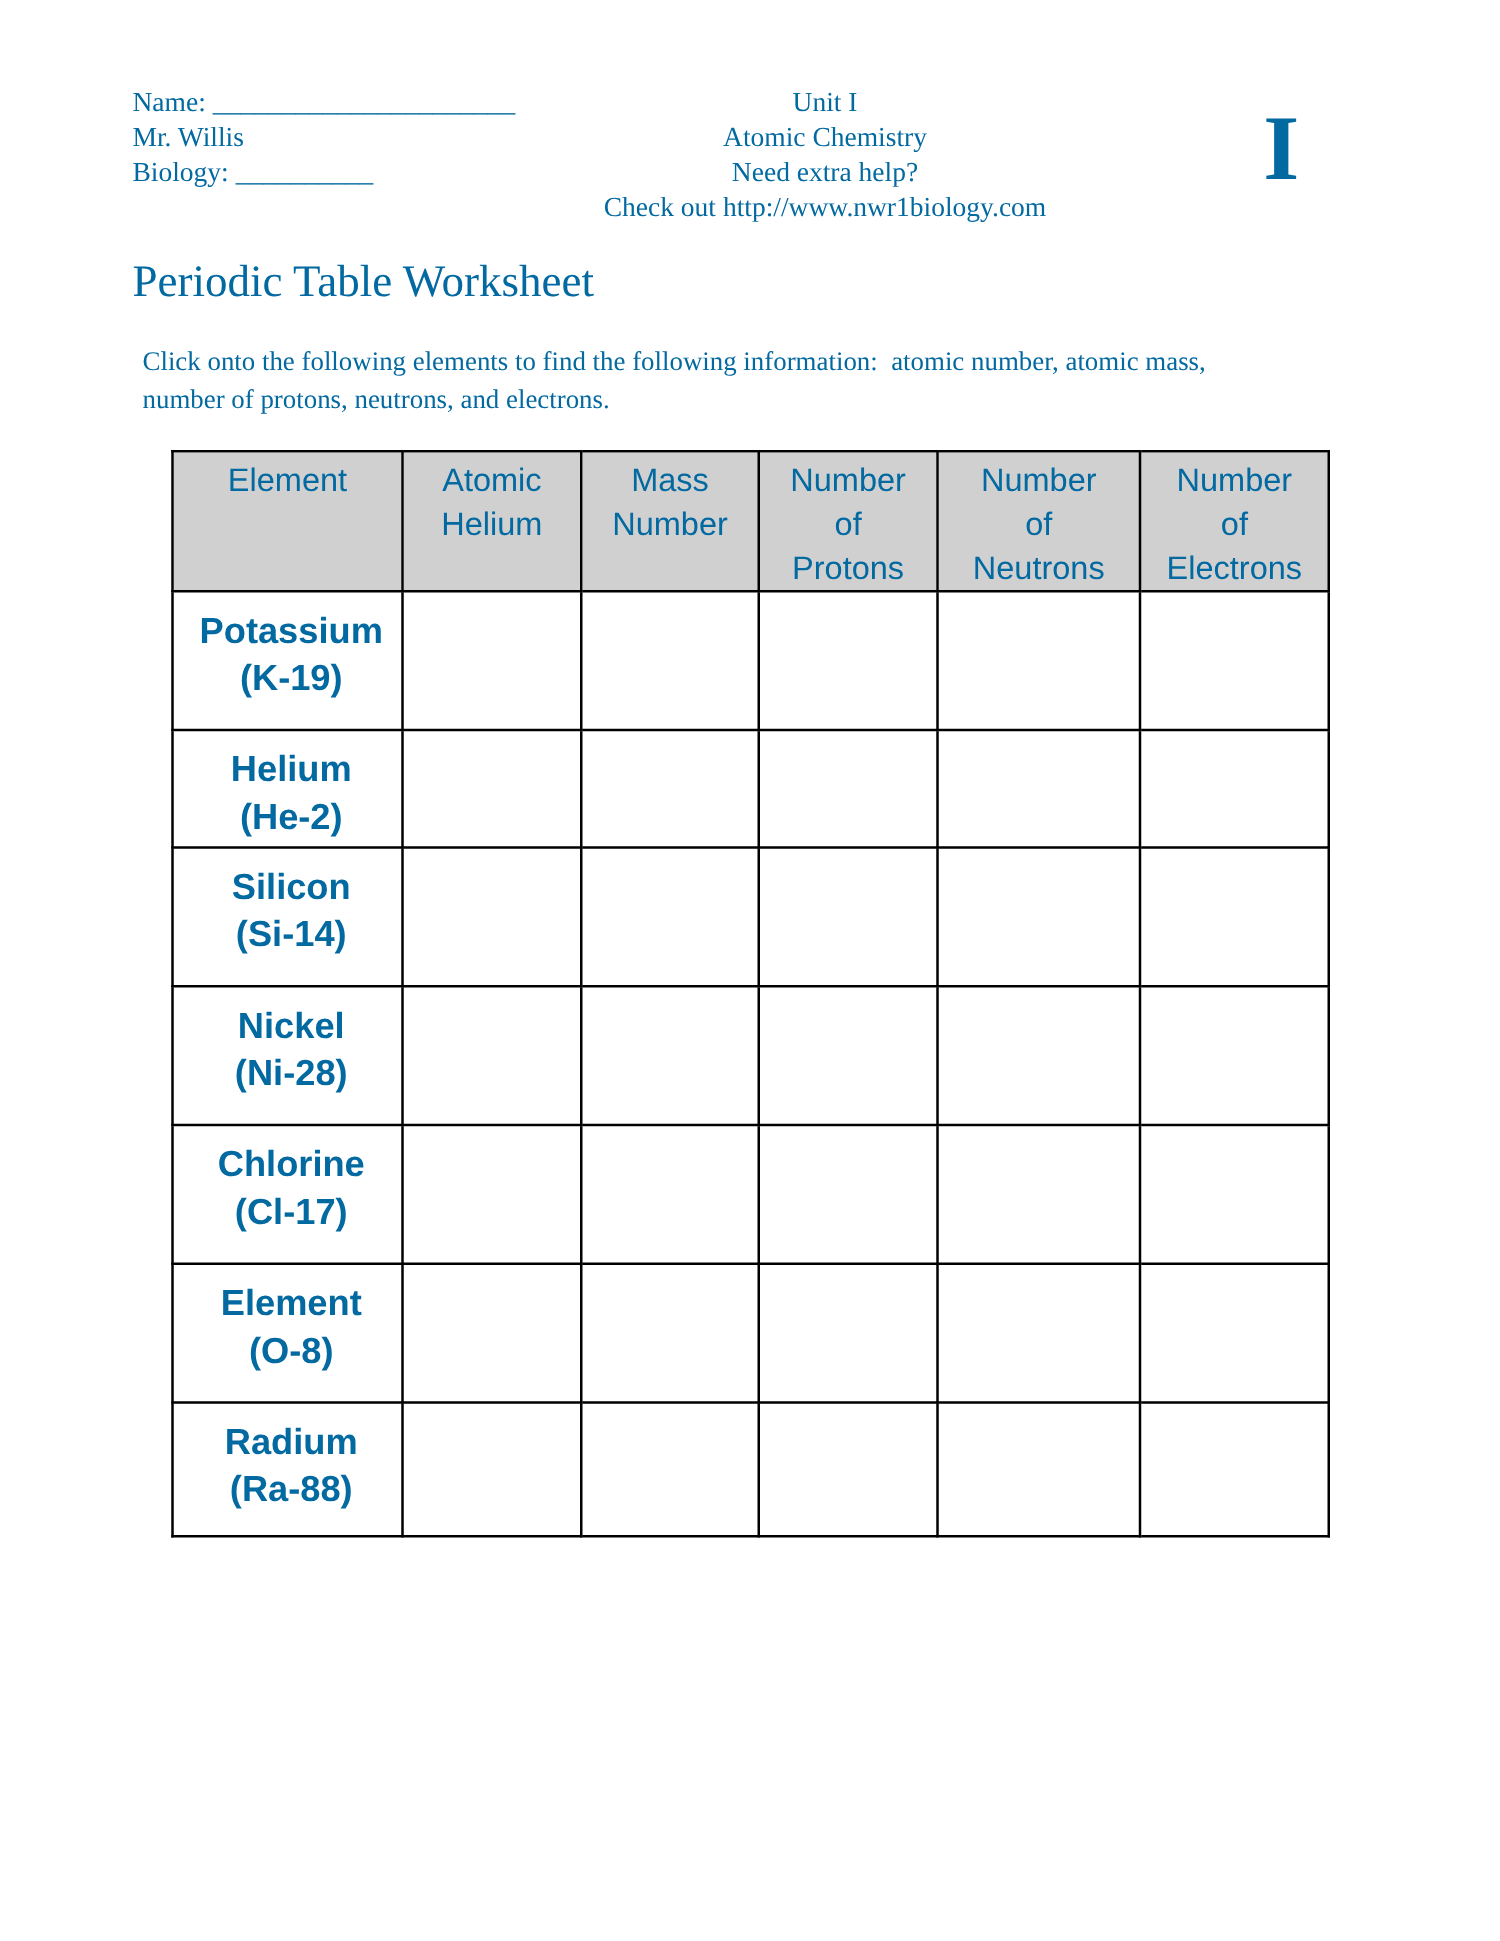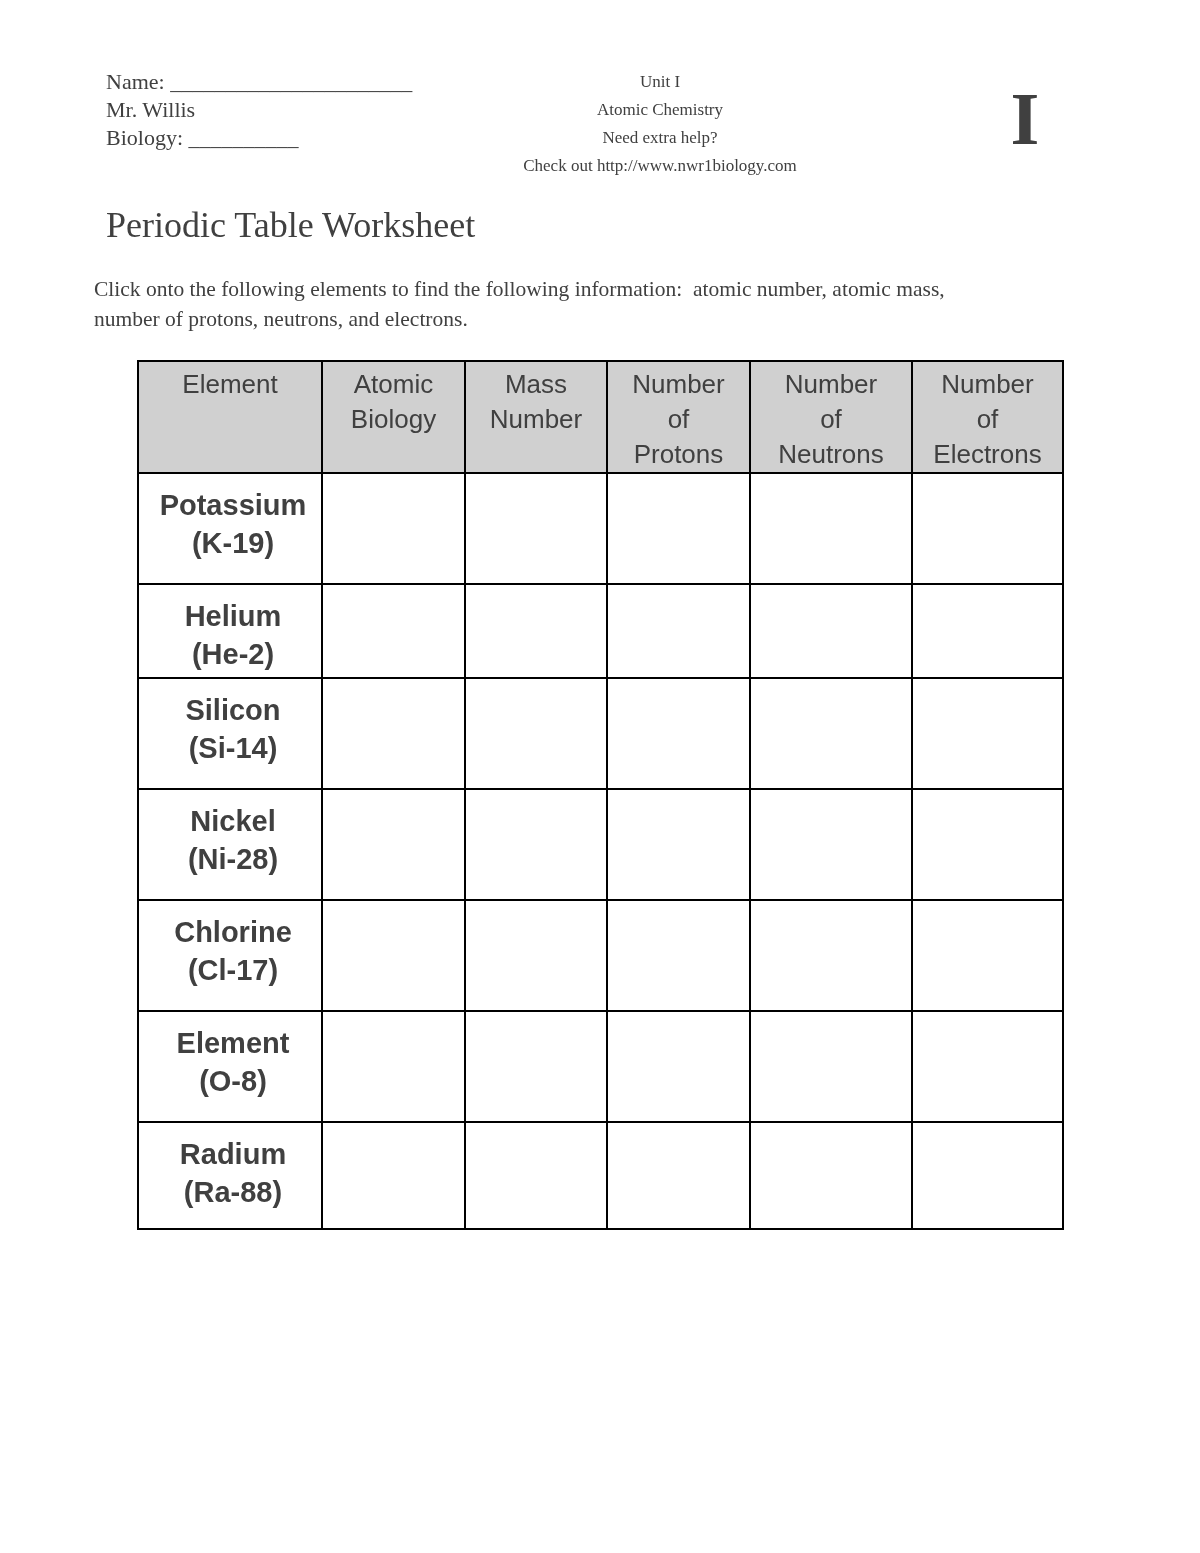--- a/index.html
+++ b/index.html
@@ -6,40 +6,40 @@
     margin: 0;
     padding: 0;
     background: #ffffff;
   }
   .sheet {
     position: relative;
     width: 1200px;
     height: 1553px;
     background: #ffffff;
     font-family: "Liberation Serif", serif;
-    color: #404040;
+    color: #0369a1;
     overflow: hidden;
   }
 
   
   .hdr-left {
     position: absolute;
     left: 106px;
     top: 68px;
     font-size: 22px;
     line-height: 28px;
     white-space: nowrap;
   }
   .hdr-center {
     position: absolute;
     left: 300px;
     top: 68px;
     width: 720px;
     text-align: center;
-    font-size: 17px;
+    font-size: 22px;
     line-height: 28px;
   }
   .hdr-center .url {
   }
   .unit-marker {
     position: absolute;
     left: 985px;
     top: 82px;
     width: 80px;
     text-align: center;
@@ -53,21 +53,21 @@
     position: absolute;
     left: 106px;
     top: 204px;
     font-size: 36px;
     line-height: 42px;
     font-weight: normal;
     margin: 0;
   }
   .instructions {
     position: absolute;
-    left: 94px;
+    left: 114px;
     top: 274px;
     width: 1000px;
     font-size: 21.5px;
     line-height: 30px;
     white-space: pre-wrap;
   }
 
   
   .tablewrap {
     position: absolute;
@@ -137,21 +137,21 @@
         <col style="width:143px">
         <col style="width:142px">
         <col style="width:143px">
         <col style="width:162px">
         <col style="width:151px">
       </colgroup>
       <thead>
         <tr style="height:110px">
           <th>Element</th>
           <th>Atomic
-Biology</th>
+Helium</th>
           <th>Mass
 Number</th>
           <th>Number
 of
 Protons</th>
           <th>Number
 of
 Neutrons</th>
           <th>Number
 of

